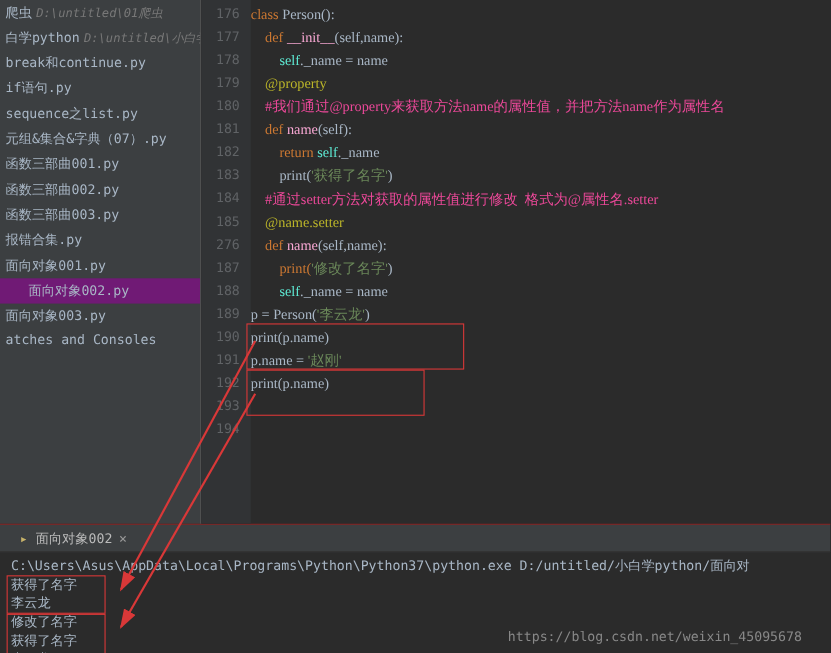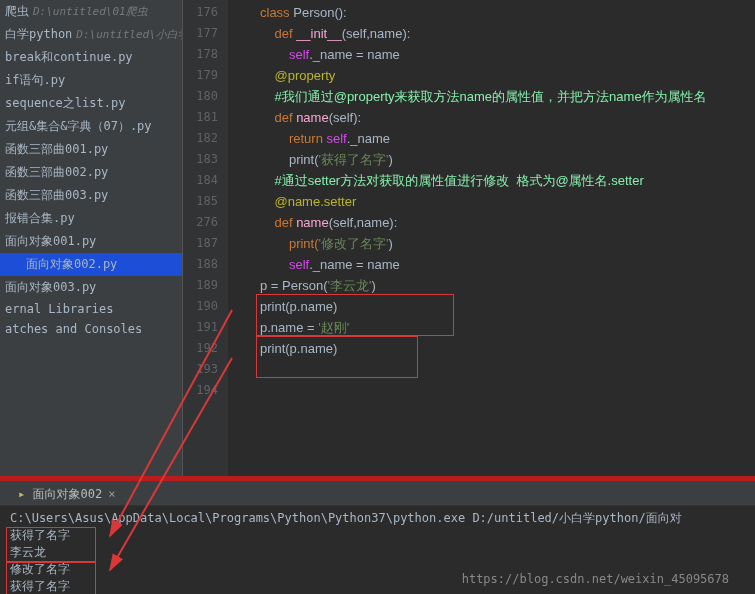--- a/index.html
+++ b/index.html
@@ -1,33 +1,33 @@
 <!DOCTYPE html>
 <html><head>
 <meta charset="utf-8">
 <style>
 * { margin: 0; padding: 0; box-sizing: border-box; }
 body { font-family: "Microsoft YaHei", Consolas, monospace; font-size: 13px; background: #2b2b2b; color: #a9b7c6; width: 755px; height: 594px; overflow: hidden; position: relative; }
 .container { display: flex; height: 476px; }
 .sidebar { width: 183px; background: #3c3f41; border-right: 1px solid #555; overflow: hidden; }
 .sidebar-item { padding: 3px 5px; white-space: nowrap; cursor: pointer; font-size: 12px; }
 .sidebar-item .path { color: #787878; font-size: 11px; margin-left: 4px; font-style: italic; }
-.sidebar-item.selected { background: #1d4ed8; padding-left: 26px; }
+.sidebar-item.selected { background: #701a75; padding-left: 26px; }
 .editor { flex: 1; background: #2b2b2b; display: flex; position: relative; }
 .gutter { width: 45px; background: #313335; text-align: right; padding-right: 10px; color: #606366; font-size: 12px; line-height: 21px; padding-top: 2px; }
-.code { flex: 1; padding-top: 2px; font-family: Liberation Sans, sans-serif; font-size: 13px; line-height: 21px; position: relative; margin-left: 32px; }
+.code { flex: 1; padding-top: 2px; font-family: Liberation Serif, serif; font-size: 13px; line-height: 21px; position: relative; }
 .code-line { white-space: pre; }
 .kw { color: #cc7832; }
 .fn { color: #f9a8d4; }
 .str { color: #6a8759; }
-.self { color: #d946ef; }
+.self { color: #5eead4; }
 .dec { color: #bbb529; }
-.cmt { color: #86efac; }
+.cmt { color: #ec4899; }
 .red-box { position: absolute; border: 1px solid #d93838; pointer-events: none; }
-.console-wrap { border-top: 5px solid #b91c1c; background: #2b2b2b; height: 118px; }
+.console-wrap { border-top: 1px solid #b91c1c; background: #2b2b2b; height: 118px; }
 .tab-bar { background: #3c3f41; padding: 3px 0 0 8px; border-bottom: 1px solid #323232; height: 25px; }
 .tab { display: inline-block; padding: 2px 10px; color: #bbb; font-size: 12px; }
 .tab .close { margin-left: 6px; color: #999; }
 .console { padding: 4px 10px; font-family: Consolas, monospace; font-size: 12px; line-height: 17px; position: relative; }
 .watermark { position: absolute; bottom: 8px; right: 26px; color: #888; font-size: 12px; }
 svg.arrow { position: absolute; pointer-events: none; z-index: 50; }
 </style>
 </head>
 <body>
 
@@ -39,21 +39,20 @@
     <div class="sidebar-item"><span>if语句.py</span></div>
     <div class="sidebar-item"><span>sequence之list.py</span></div>
     <div class="sidebar-item"><span>元组&amp;集合&amp;字典（07）.py</span></div>
     <div class="sidebar-item"><span>函数三部曲001.py</span></div>
     <div class="sidebar-item"><span>函数三部曲002.py</span></div>
     <div class="sidebar-item"><span>函数三部曲003.py</span></div>
     <div class="sidebar-item"><span>报错合集.py</span></div>
     <div class="sidebar-item"><span>面向对象001.py</span></div>
     <div class="sidebar-item selected"><span>面向对象002.py</span></div>
     <div class="sidebar-item"><span>面向对象003.py</span></div>
-    <div class="sidebar-item"><span>ernal Libraries</span></div>
     <div class="sidebar-item"><span>atches and Consoles</span></div>
   </div>
 
   <div class="editor">
     <div class="gutter">
       <div>176</div>
         <div>177</div>
         <div>178</div>
         <div>179</div>
         <div>180</div>

